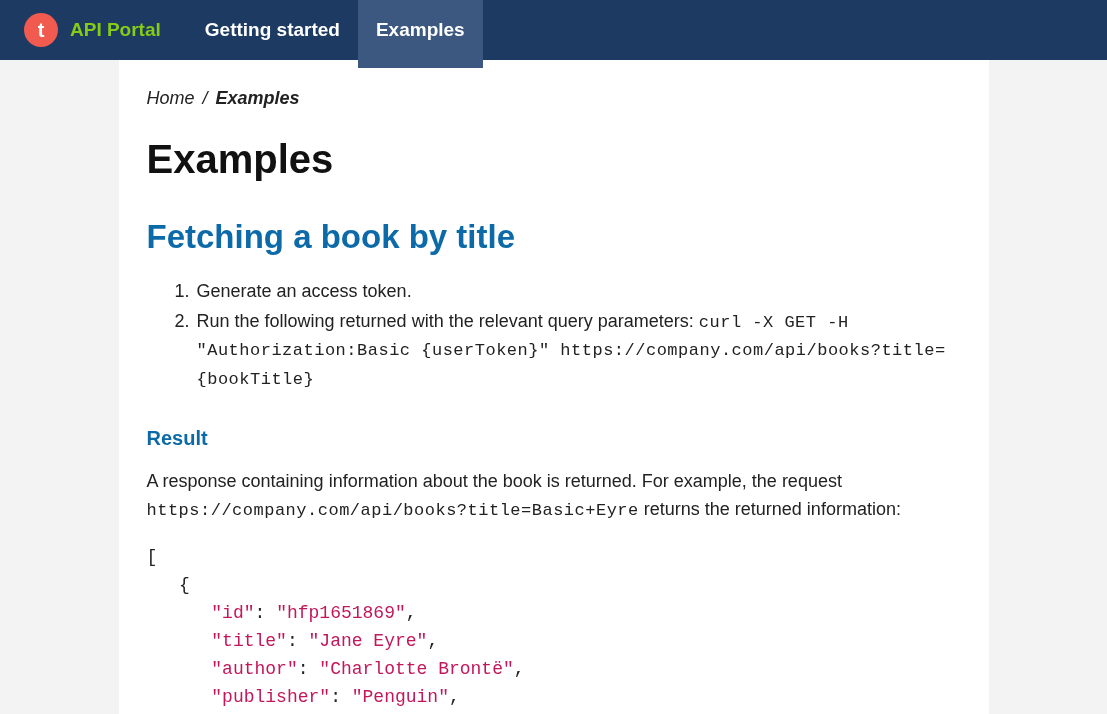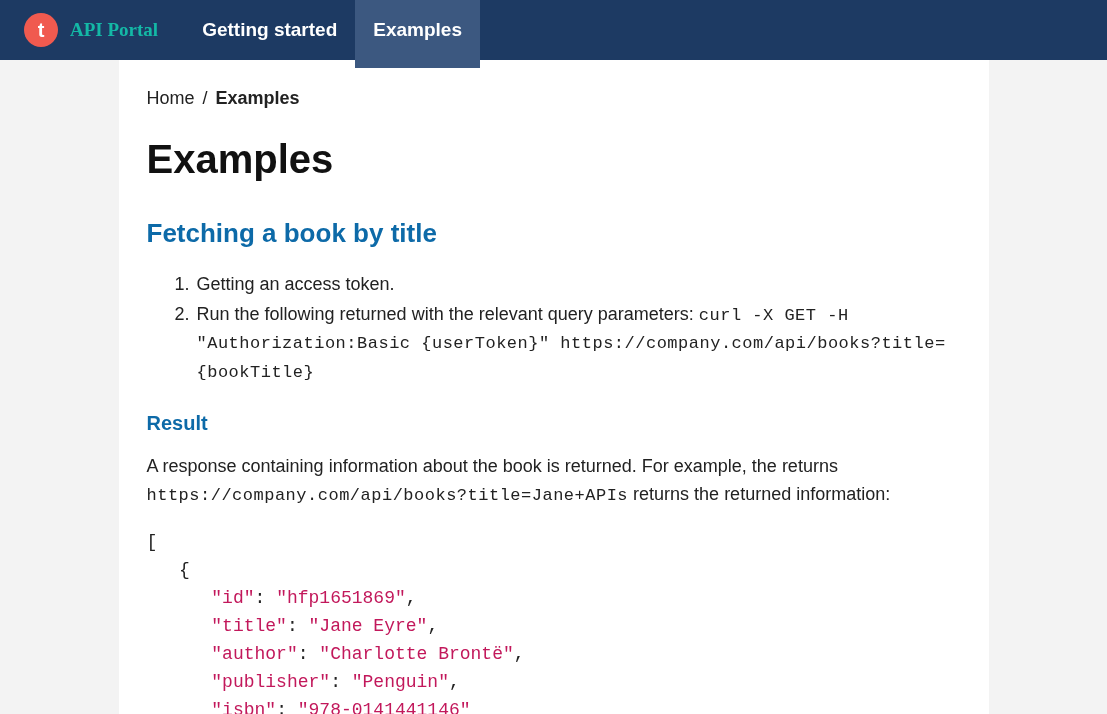--- a/index.html
+++ b/index.html
@@ -27,24 +27,23 @@
       background: #f05a4f;
       display: flex;
       align-items: center;
       justify-content: center;
       color: #fff;
       font-weight: 600;
       font-size: 20px;
       margin-right: 12px;
     }
     .brand {
-      color: #14b8a6;
+      color: #84cc16;
       font-weight: 700;
       font-size: 19px;
-      font-family: Liberation Serif, serif;
     }
     .nav-item {
       color: #fff;
       font-weight: 700;
       font-size: 19px;
       padding: 0 18px;
       height: 76px;
       display: flex;
       align-items: center;
       cursor: pointer;
@@ -56,49 +55,50 @@
     .page-container {
       max-width: 870px;
       margin: 0 auto;
       background: #fff;
       padding: 28px 28px 40px 28px;
       min-height: calc(100vh - 60px);
     }
     .breadcrumb {
       font-size: 18px;
       margin-bottom: 28px;
+      font-style: italic;
     }
     .breadcrumb-home {
       color: #222;
     }
     .breadcrumb-sep {
       color: #222;
       margin: 0 3px;
     }
     .breadcrumb-current {
       font-weight: 700;
       color: #222;
     }
     .page-title {
       font-size: 40px;
       font-weight: 800;
       margin-bottom: 36px;
       color: #111;
     }
     .section-title {
-      font-size: 26px;
+      font-size: 33px;
       font-weight: 700;
       color: #0d6aa8;
       margin-bottom: 22px;
     }
     .section-subtitle {
       font-size: 20px;
       font-weight: 700;
       color: #0d6aa8;
-      margin-top: 26px;
+      margin-top: 34px;
       margin-bottom: 18px;
     }
     ol.steps {
       padding-left: 48px;
       font-size: 18px;
       line-height: 1.55;
       color: #222;
       margin-bottom: 10px;
     }
     ol.steps li {
@@ -143,30 +143,30 @@
     <span class="breadcrumb-home">Home</span>
     <span class="breadcrumb-sep">/</span>
     <span class="breadcrumb-current">Examples</span>
   </div>
 
   <h1 class="page-title">Examples</h1>
 
   <h2 class="section-title">Fetching a book by title</h2>
 
   <ol class="steps">
-    <li>Getting an access token.</li>
+    <li>Generate an access token.</li>
     <li>
       <span>Run the following returned with the relevant query parameters: </span><span class="code-inline">curl -X GET -H "Authorization:Basic {userToken}" https://company.com/api/books?title={bookTitle}</span>
     </li>
   </ol>
 
   <h3 class="section-subtitle">Result</h3>
 
   <p class="para">
-    <span>A response containing information about the book is returned. For example, the returns </span><span class="code-inline">https://company.com/api/books?title=Jane+APIs</span><span> returns the returned information:</span>
+    <span>A response containing information about the book is returned. For example, the request </span><span class="code-inline">https://company.com/api/books?title=Basic+Eyre</span><span> returns the returned information:</span>
   </p>
 
   <pre class="json"><span class="j-punc">[</span>
    <span class="j-punc">{</span>
       <span class="j-key">"id"</span><span class="j-punc">: </span><span class="j-str">"hfp1651869"</span><span class="j-punc">,</span>
       <span class="j-key">"title"</span><span class="j-punc">: </span><span class="j-str">"Jane Eyre"</span><span class="j-punc">,</span>
       <span class="j-key">"author"</span><span class="j-punc">: </span><span class="j-str">"Charlotte Brontë"</span><span class="j-punc">,</span>
       <span class="j-key">"publisher"</span><span class="j-punc">: </span><span class="j-str">"Penguin"</span><span class="j-punc">,</span>
       <span class="j-key">"isbn"</span><span class="j-punc">: </span><span class="j-str">"978-0141441146"</span>
    

